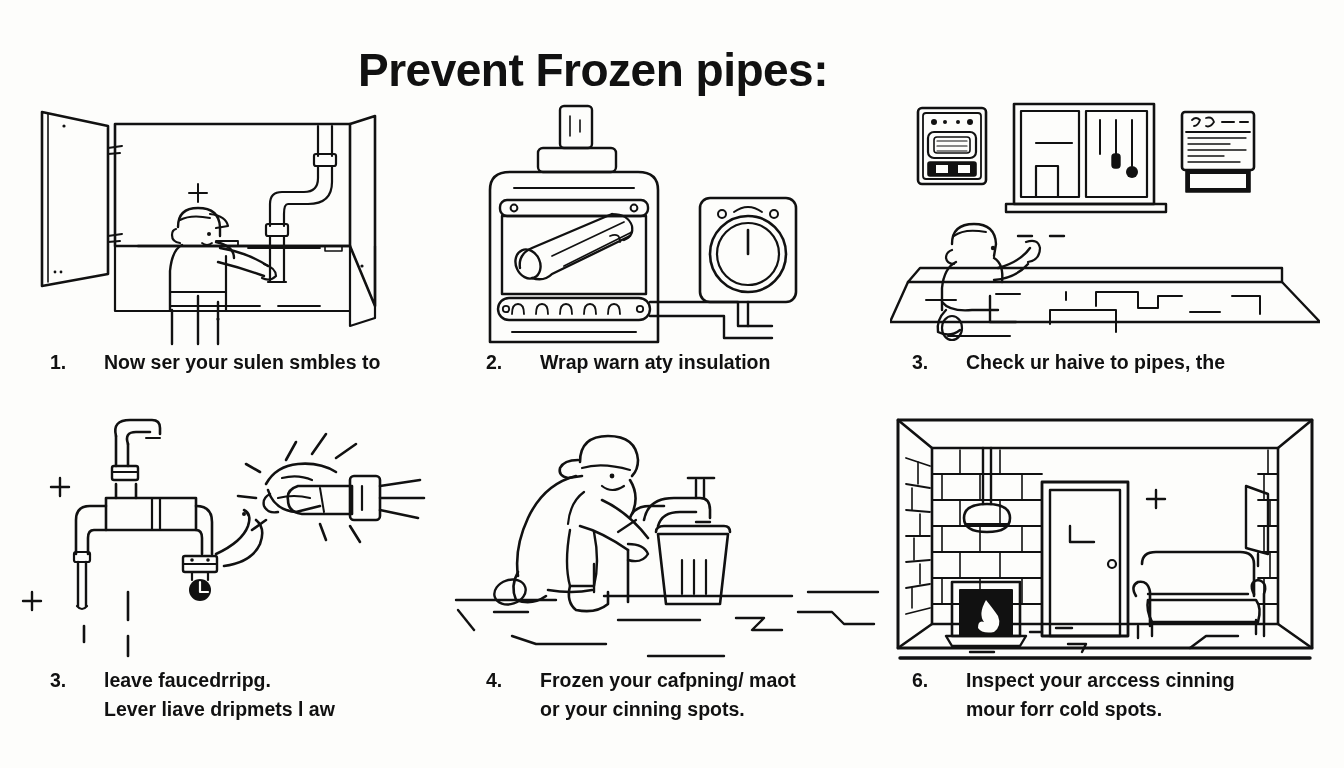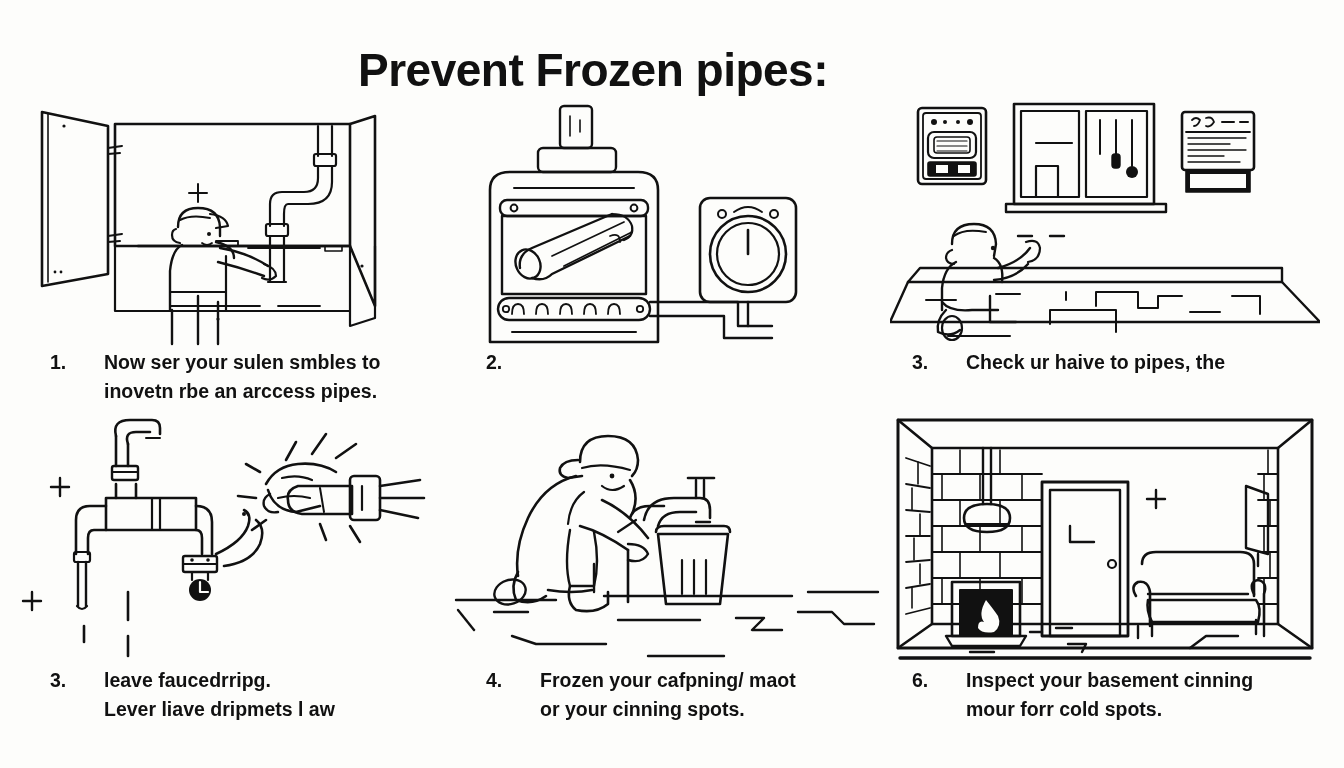--- a/index.html
+++ b/index.html
@@ -113,21 +113,20 @@
           <path d="M206 160 L206 214" stroke-width="2.2"></path>
           <path d="M152 214 L152 248 M178 200 L178 248" stroke-width="2.4"></path>
           <path d="M198 206 L198 248" stroke-width="2.4"></path>
         </svg>
       </div>
       <div class="caption">
         <div class="cap-row">
           <span class="num">1.</span>
           <span class="txt">
             <span class="cap-line">Now ser your sulen smbles to</span>
-            <span class="cap-line">inovetn rbe an arccess pipes.</span>
           </span>
         </div>
       </div>
     </div>
 
     <div class="cell c1">
       <div class="art">
         <svg viewBox="0 0 430 250" fill="none" stroke="#111" stroke-width="2.4" stroke-linecap="round" stroke-linejoin="round">
 
           <rect x="108" y="10" width="32" height="42" rx="4" stroke-width="2.4"></rect>
@@ -169,20 +168,21 @@
           <circle cx="296" cy="158" r="38" stroke-width="2.6"></circle>
           <circle cx="296" cy="158" r="31" stroke-width="2.2"></circle>
           <path d="M296 134 L296 158" stroke-width="2.6"></path>
           <path d="M296 206 L296 230" stroke-width="2.4"></path>
         </svg>
       </div>
       <div class="caption">
         <div class="cap-row">
           <span class="num">2.</span>
           <span class="txt">
+            <span class="cap-line">Wrap warn aty insulation</span>
           </span>
         </div>
       </div>
     </div>
 
     <div class="cell c2">
       <div class="art">
         <svg viewBox="0 0 430 250" fill="none" stroke="#111" stroke-width="2.4" stroke-linecap="round" stroke-linejoin="round">
 
           <rect x="28" y="12" width="68" height="76" rx="4" stroke-width="2.6"></rect>
@@ -457,21 +457,21 @@
 
           <path d="M178 230 L196 230 L192 238" stroke-width="2.4"></path>
           <path d="M300 234 L316 222 L348 222" stroke-width="2.4"></path>
           <path d="M166 214 L182 214" stroke-width="2.4"></path>
         </svg>
       </div>
       <div class="caption">
         <div class="cap-row">
           <span class="num">6.</span>
           <span class="txt">
-            <span class="cap-line">Inspect your basement cinning</span>
+            <span class="cap-line">Inspect your arccess cinning</span>
             <span class="cap-line">mour forr cold spots.</span>
           </span>
         </div>
       </div>
     </div>
 
   </div>
 </div>
 
 </body></html>

